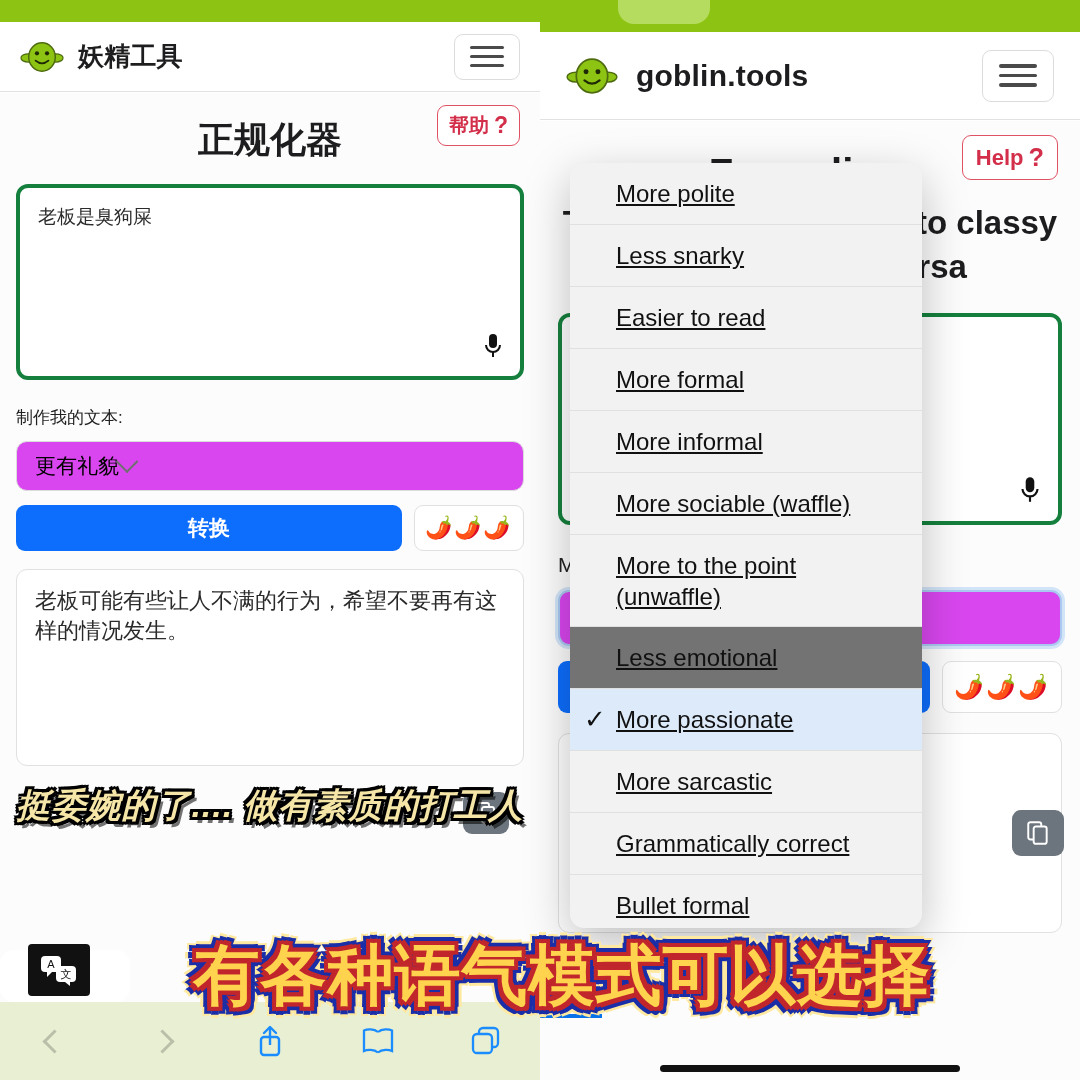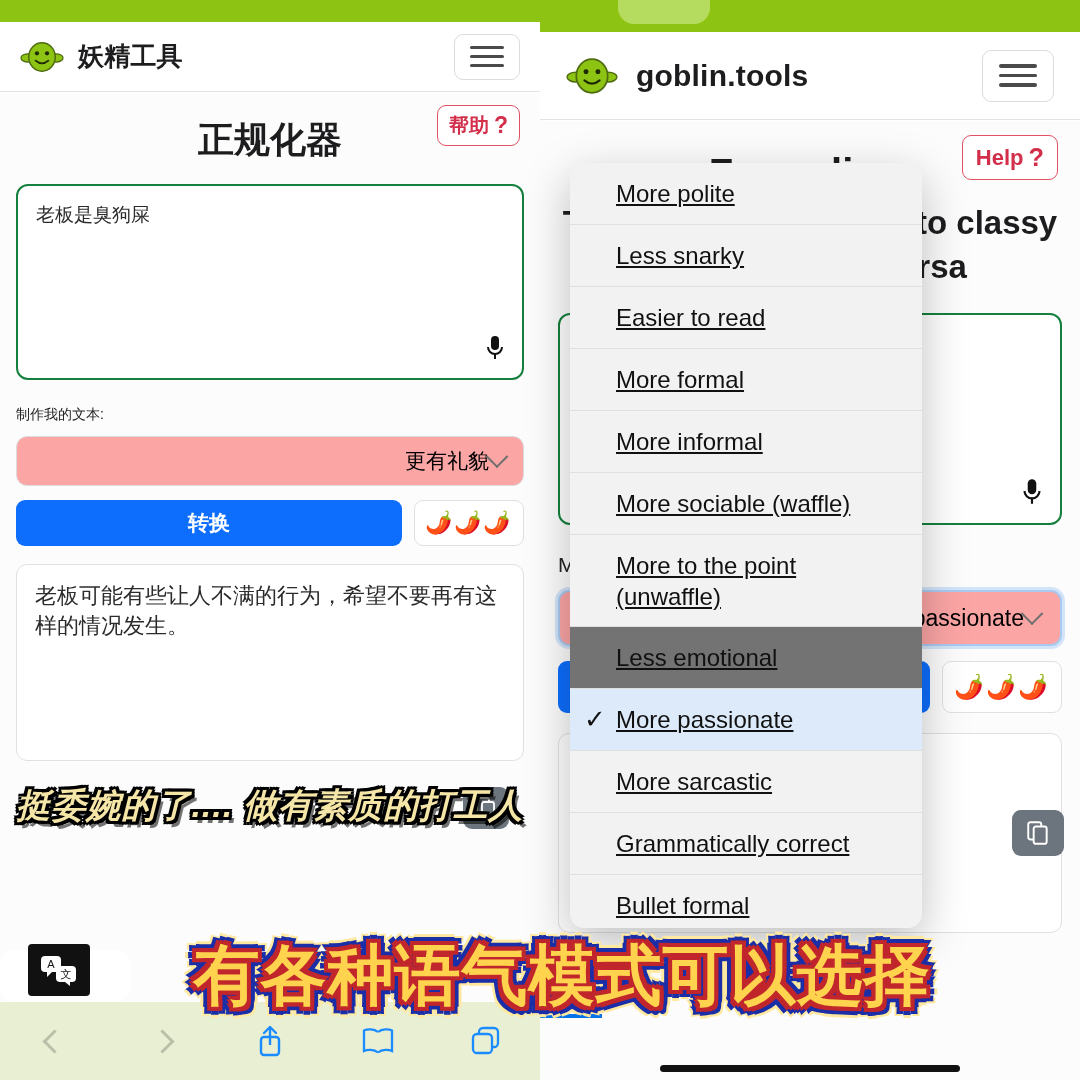--- a/index.html
+++ b/index.html
@@ -52,34 +52,34 @@
   #panel-left .page-sub { font-size:28px; line-height:38px; margin-top:4px; padding:0 10px;}
   #panel-right .page-sub { font-size:33px; line-height:44px; margin-top:4px; padding:0 4px;}
 
   .help-btn { position:absolute; right:4px; border:1.6px solid #e05263;
      border-radius:9px; color:#d32f4a; background:#fff; display:flex;
      align-items:center; gap:5px; font-weight:600; }
   #panel-left .help-btn { top:12px; padding:6px 11px; font-size:20px; }
   #panel-right .help-btn { top:14px; padding:7px 13px; font-size:22px; }
   .help-btn .qmark { font-weight:800; font-size:1.15em; }
 
-  .textarea-box { background:#fff; border:2px solid #15803d; border-radius:12px;
+  .textarea-box { background:#fff; border:4px solid #15803d; border-radius:12px;
      position:relative; }
   #panel-left .textarea-box { margin-top:22px; height:196px; padding:16px 18px; }
   #panel-right .textarea-box { margin-top:24px; height:212px; padding:18px 20px; }
   .ta-text { color:#2b2b2b; }
   #panel-left .ta-text { font-size:19px; }
   .mic { position:absolute; right:16px; bottom:16px; }
 
   .field-label { color:#222; }
-  #panel-left .field-label { font-size:14px; margin-top:26px; }
+  #panel-left .field-label { font-size:17px; margin-top:26px; }
   #panel-right .field-label { font-size:21px; margin-top:28px; }
 
-  .select-box { background:#fca5a5; border:1px solid #dcdcdc; border-radius:11px;
-     display:flex; align-items:center; justify-content:flex-end; }
+  .select-box { background:#d946ef; border:1px solid #dcdcdc; border-radius:11px;
+     display:flex; align-items:center; justify-content:flex-start; }
   #panel-left .select-box { margin-top:12px; height:50px; padding:0 18px; font-size:21px; }
   #panel-right .select-box { margin-top:13px; height:56px; padding:0 20px; font-size:23px;
      border:2px solid #a9c9f0; box-shadow:0 0 0 3px rgba(160,200,245,.45); }
   .chev { width:16px; height:16px; border-right:2.6px solid #6f6f6f;
      border-bottom:2.6px solid #6f6f6f; transform:rotate(45deg) translate(-3px,-3px); }
 
   .action-row { display:flex; align-items:center; gap:12px; }
   #panel-left .action-row { margin-top:14px; }
   #panel-right .action-row { margin-top:15px; }
   .convert-btn { flex:1; background:#0d6efd; color:#fff; border:none;

